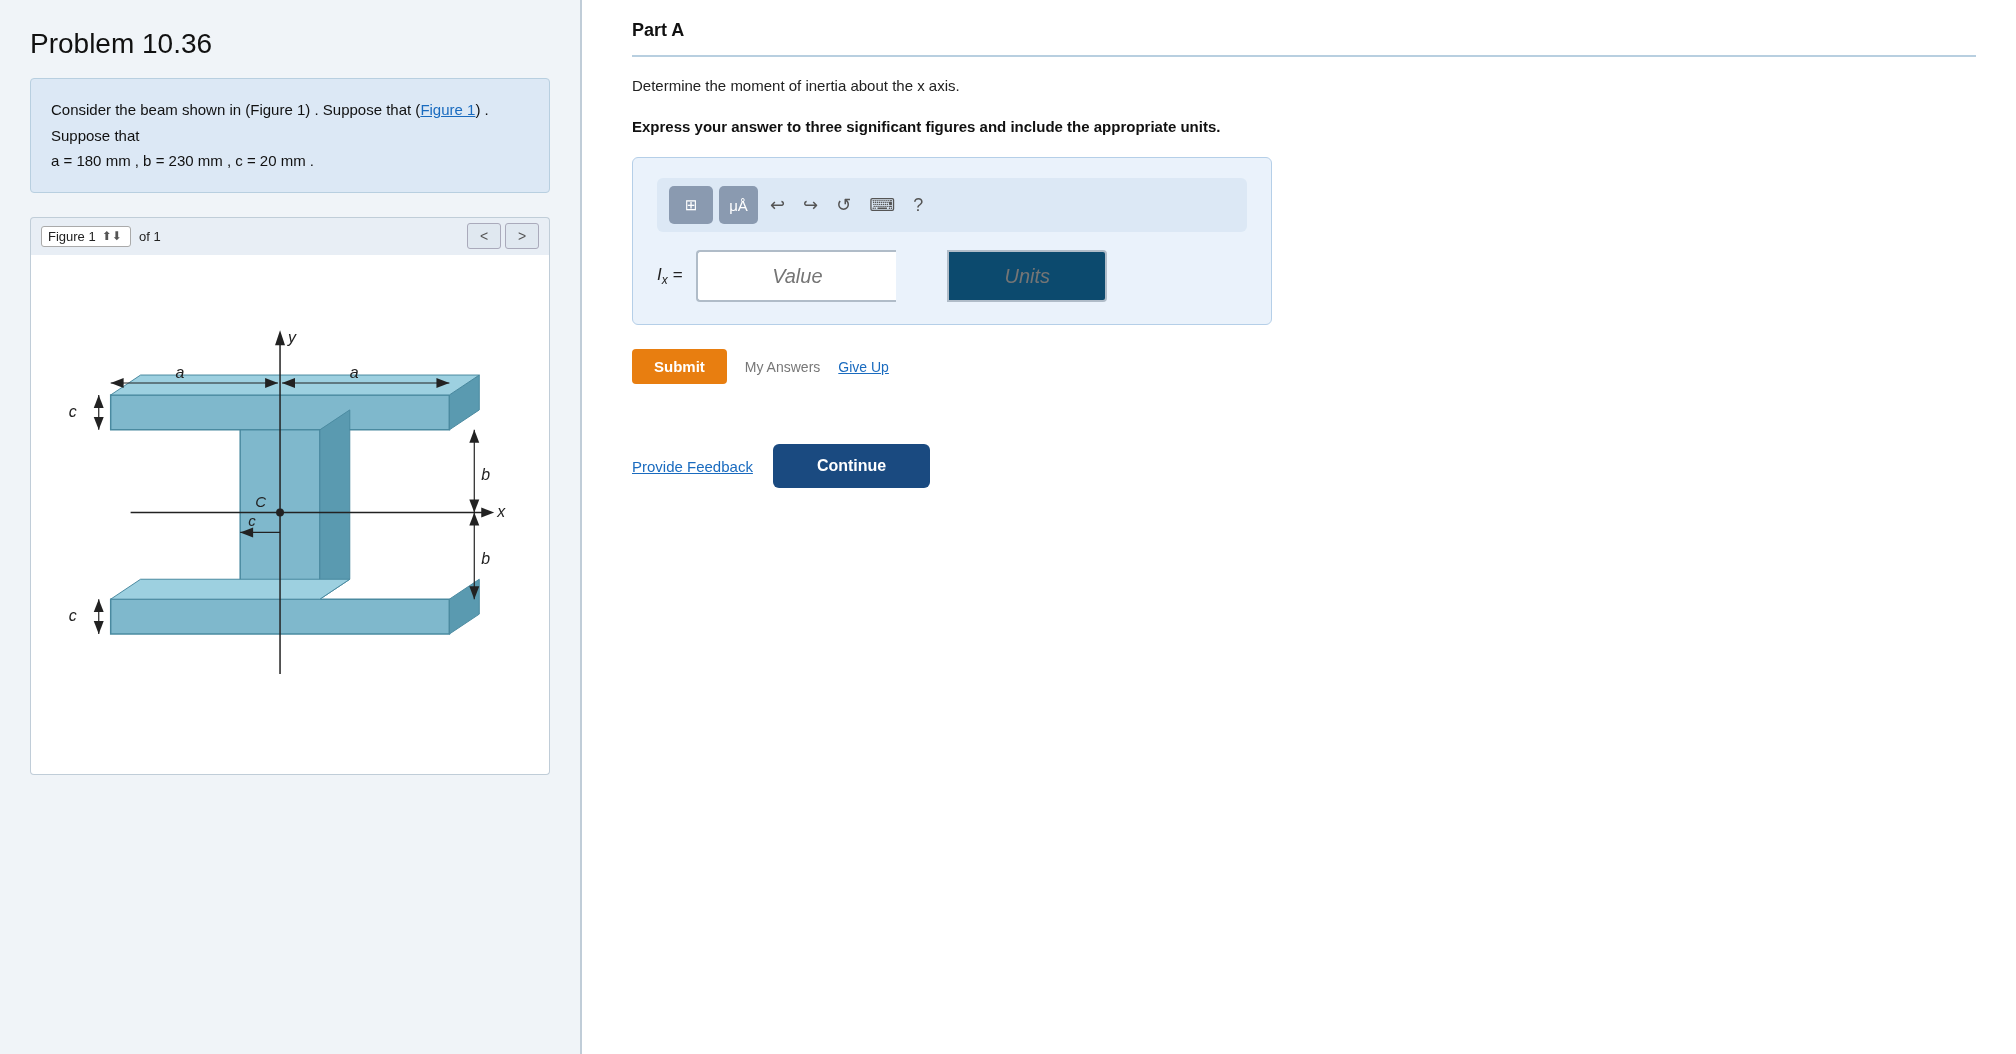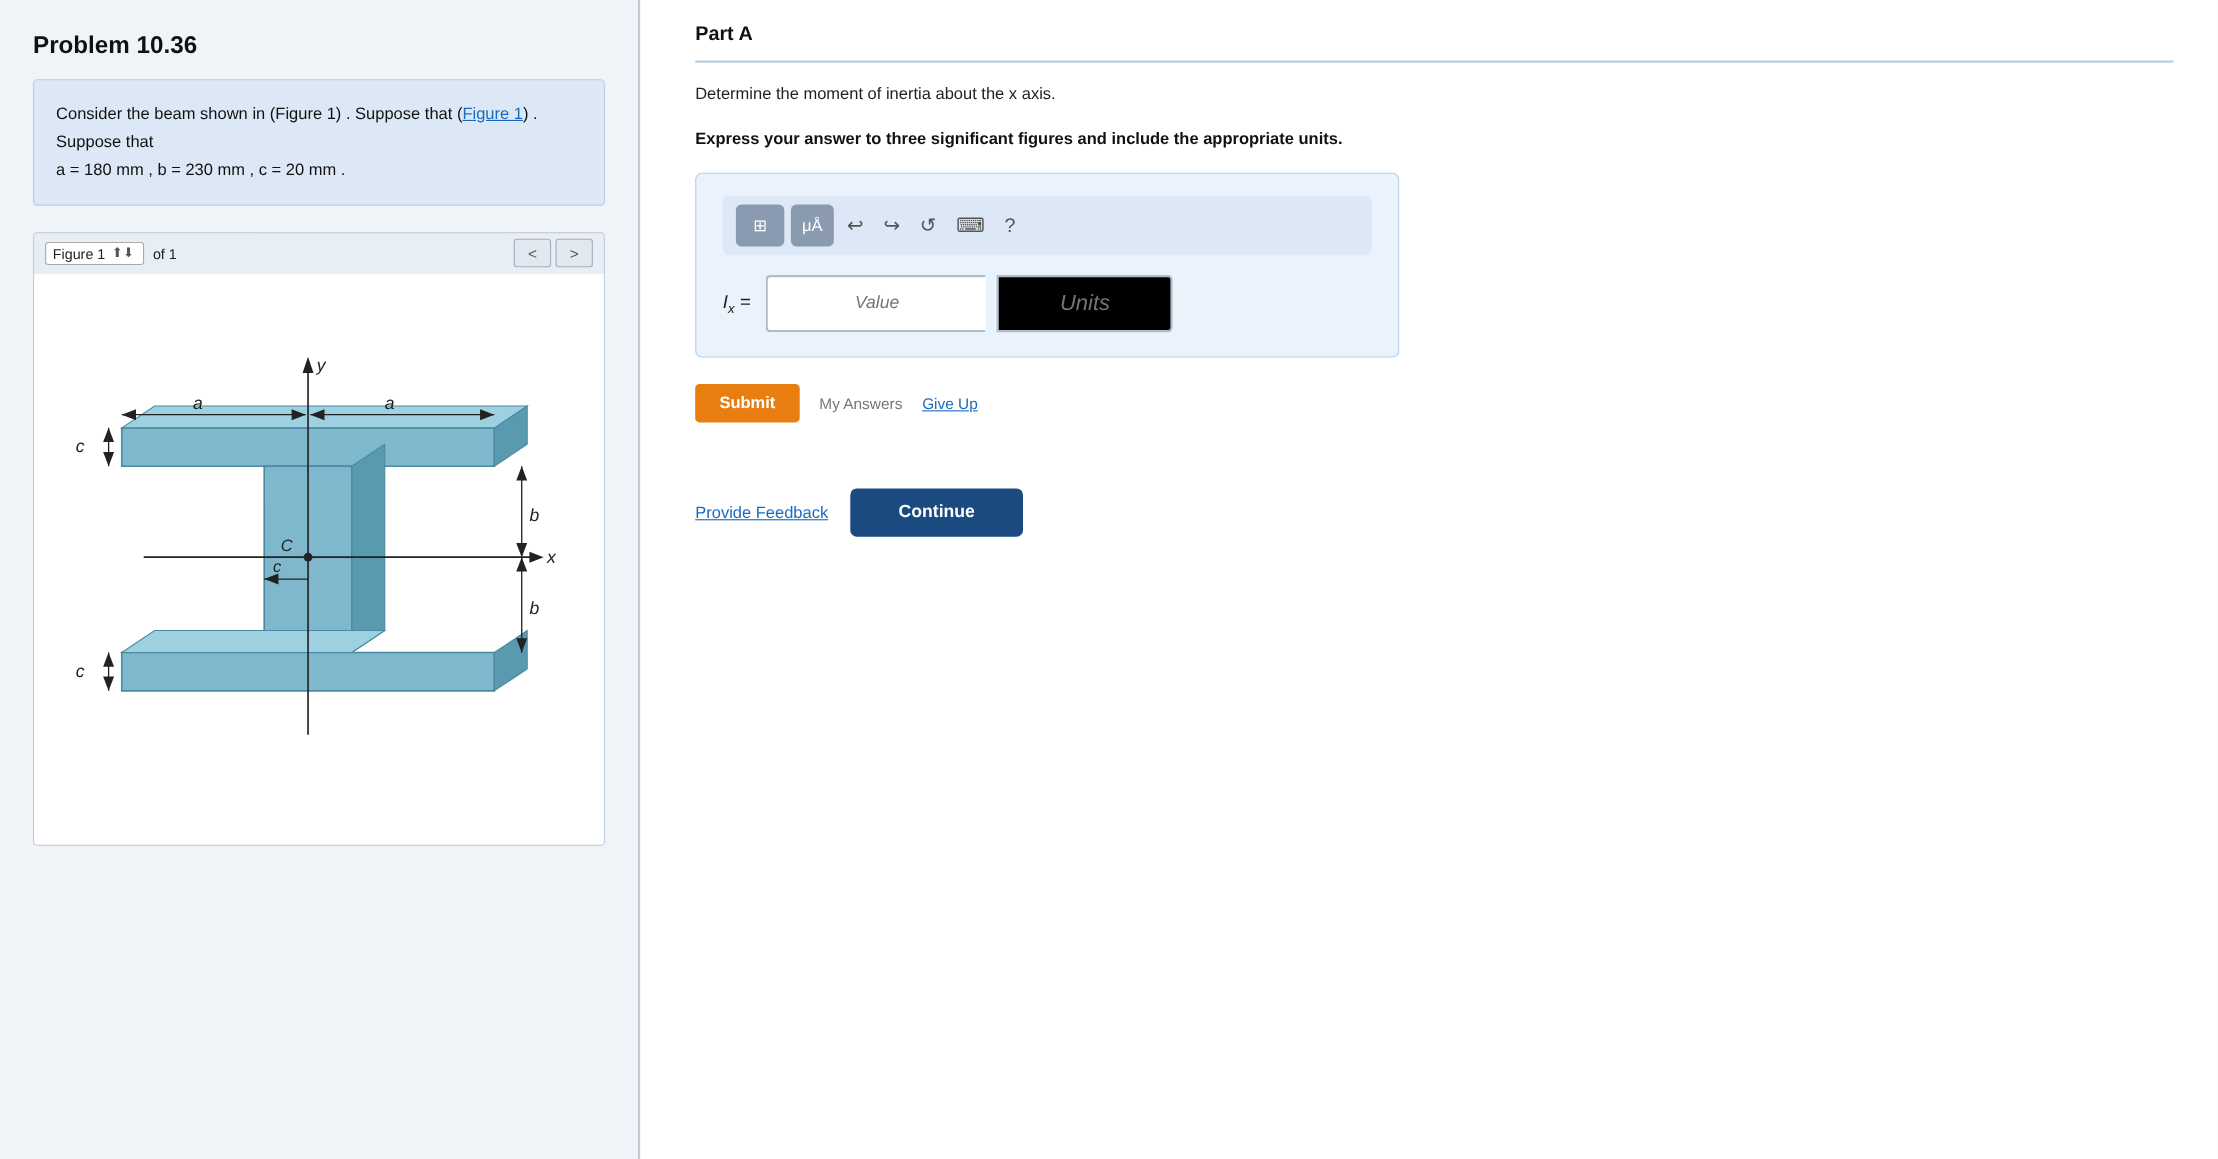--- a/index.html
+++ b/index.html
@@ -21,22 +21,22 @@
 
     
     .left-panel {
       width: 580px;
       padding: 28px 30px;
       background: #f0f4f8;
       flex-shrink: 0;
     }
 
     .problem-title {
-      font-size: 22px;
-      font-weight: bold;
+      font-size: 28px;
+      font-weight: normal;
       margin-bottom: 18px;
       color: #111;
     }
 
     .problem-description {
       background: #dce8f5;
       border: 1px solid #b8cfe0;
       border-radius: 4px;
       padding: 18px 20px;
       font-size: 15px;
@@ -213,39 +213,40 @@
       margin-right: 4px;
       white-space: nowrap;
     }
 
     .value-input {
       width: 200px;
       height: 52px;
       border: 2px solid #b0bcc8;
       border-right: none;
       border-radius: 4px 0 0 4px;
-      font-size: 16px;
+      font-size: 20px;
       font-style: italic;
       color: #999;
       text-align: center;
       outline: none;
       background: white;
     }
 
     .units-input {
       width: 160px;
       height: 52px;
       border: 2px solid #b0bcc8;
       border-radius: 0 4px 4px 0;
       font-size: 20px;
       font-style: italic;
       color: #999;
       text-align: center;
       outline: none;
-      background: #000000;
+      background: #0c4a6e;
+      margin-left: 41px;
     }
 
     .submit-row {
       display: flex;
       align-items: center;
       gap: 18px;
       margin-bottom: 40px;
     }
 
     .submit-btn {

